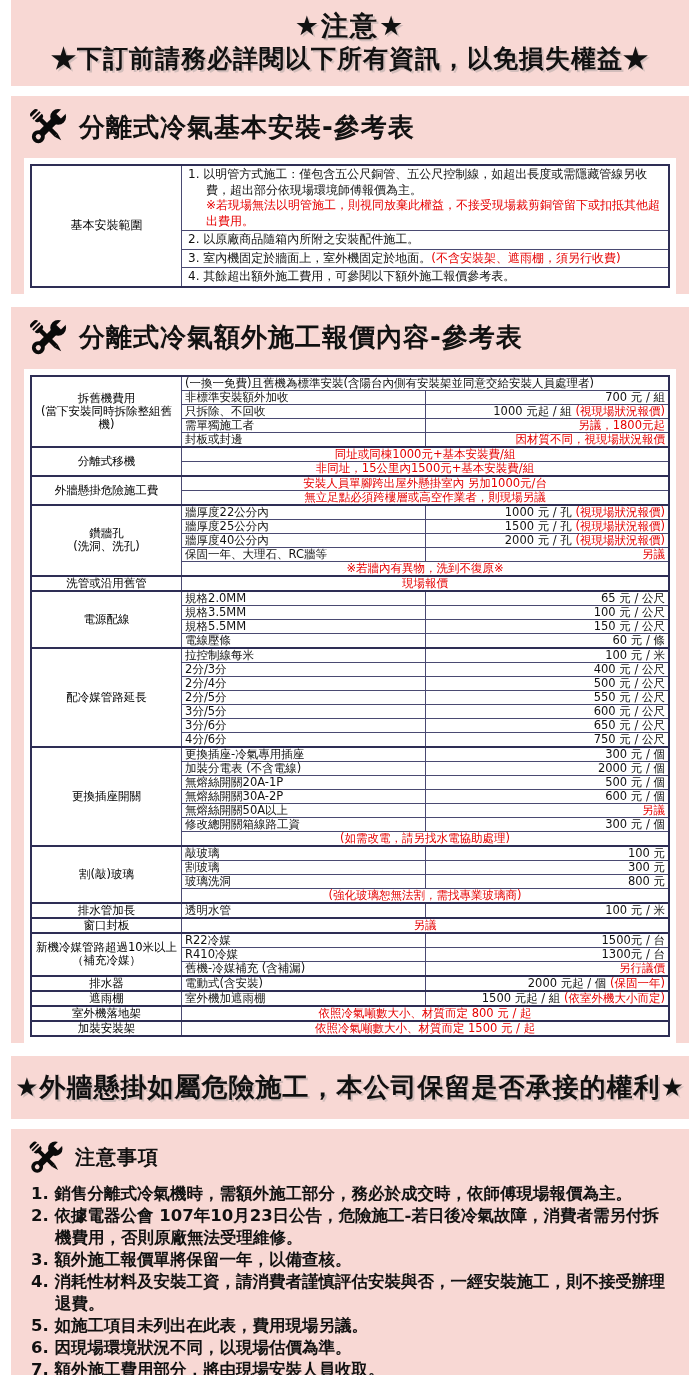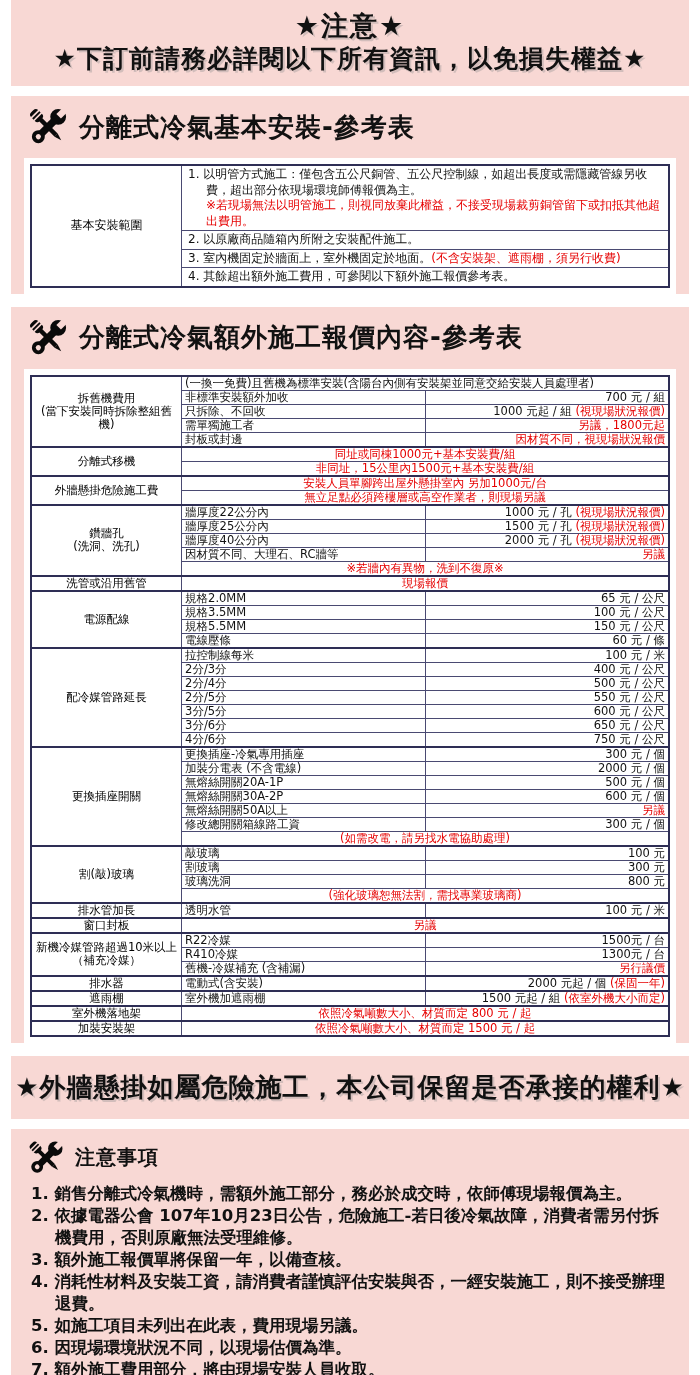--- a/index.html
+++ b/index.html
@@ -6,21 +6,21 @@
   body{
     width:700px;height:1375px;overflow:hidden;background:#ffffff;
     font-family:"DejaVu Sans","Liberation Sans",sans-serif;color:#111;
   }
   .card{background:#f8d8d4;margin:0 11px 10px 11px;}
   
   .banner{ text-align:center; padding:9px 6px 11px 6px;}
   .banner .b-line1{font-size:27px;font-weight:900;letter-spacing:2px;line-height:34px;
     text-shadow:2px 2px 0 rgba(140,140,140,.35);}
   .banner .b-line2{font-size:25px;font-weight:900;letter-spacing:1px;line-height:32px;
-    text-shadow:2px 2px 0 rgba(140,140,140,.35);}
+    text-shadow:2px 2px 0 rgba(140,140,140,.35);font-family:Liberation Serif, serif;}
   .mid-banner{text-align:center;padding:14px 4px;}
   .mid-banner .b-line1{font-size:26px;font-weight:900;letter-spacing:1px;
     text-shadow:2px 2px 0 rgba(140,140,140,.35);}
   
   .sec-head{display:flex;align-items:center;gap:8px;padding:8px 12px 2px 14px;}
   .sec-title{font-size:26px;font-weight:900;letter-spacing:1px;}
   .tool-svg{width:46px;height:46px;flex:0 0 auto;}
   .sec-head.small .tool-svg{width:42px;height:42px;}
   .sec-head.small .sec-title{font-size:20px;}
   
@@ -185,21 +185,21 @@
             </tr>
             <tr>
               <td class="item-cell">牆厚度25公分內</td>
               <td class="price-cell"><span>1500 元 / 孔 </span><span class="red">(視現場狀況報價)</span></td>
             </tr>
             <tr>
               <td class="item-cell">牆厚度40公分內</td>
               <td class="price-cell"><span>2000 元 / 孔 </span><span class="red">(視現場狀況報價)</span></td>
             </tr>
             <tr>
-              <td class="item-cell">因材質不同、大理石、RC牆等</td>
+              <td class="item-cell">保固一年、大理石、RC牆等</td>
               <td class="price-cell"><span class="red">另議</span></td>
             </tr>
             <tr>
               <td colspan="2" class="span-cell align-center"><span class="red">※若牆內有異物，洗到不復原※</span></td>
             </tr>
             <tr class="g0">
               <td class="glabel" rowspan="1">
                 <div>洗管或沿用舊管</div>
               </td>
               <td colspan="2" class="span-cell align-center"><span class="red">現場報價</span></td>

